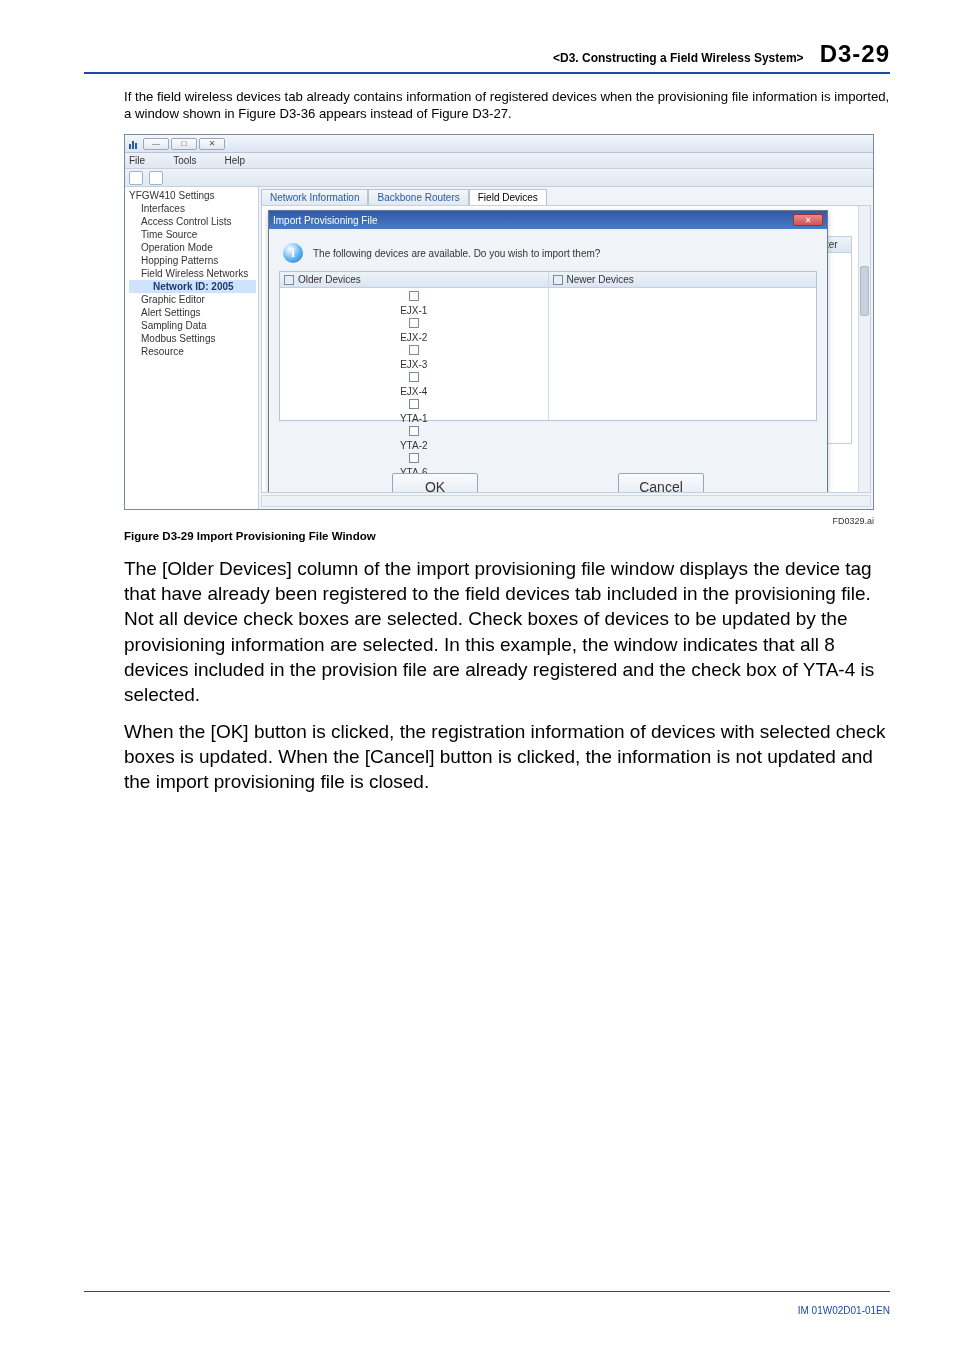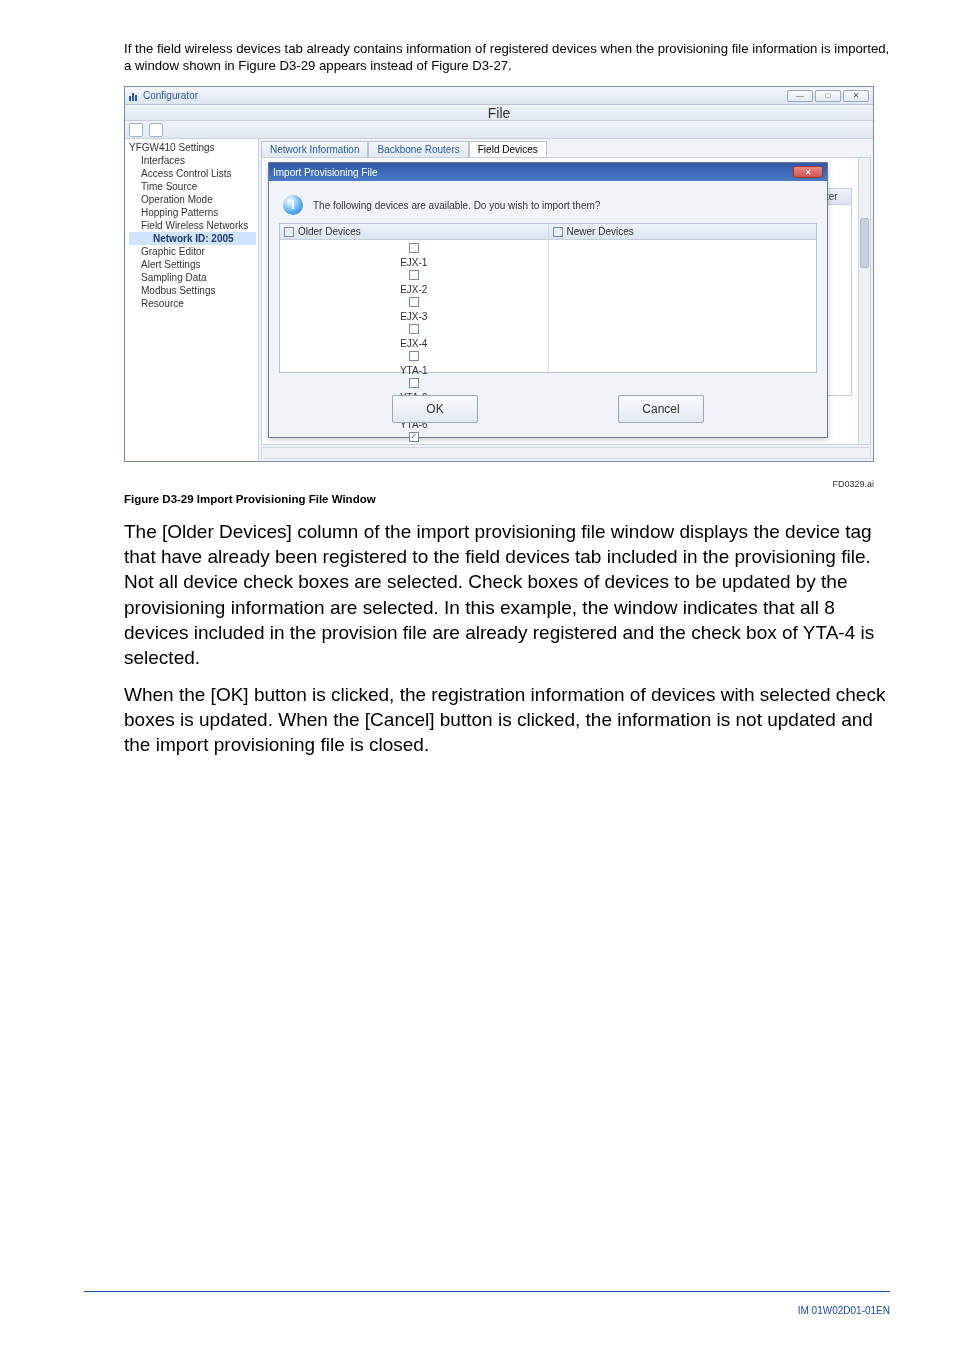--- a/index.html
+++ b/index.html
@@ -74,21 +74,21 @@
     font-size: 8px;
     display: flex; align-items: center; justify-content: center;
     color: #555;
   }
   .menubar {
     height: 16px;
     background: linear-gradient(#eef3f9,#e1e8f1);
     border-bottom: 1px solid #c6d0dd;
     display: flex; align-items: center;
     padding: 0 4px; gap: 28px;
-    font-size: 14px; color: #333; flex-direction: column;
+    font-size: 10px; color: #333;
   }
   .toolbar {
     height: 18px;
     background: linear-gradient(#eef3f9,#e1e8f1);
     border-bottom: 1px solid #c6d0dd;
     display: flex; align-items: center;
     padding: 0 4px; gap: 6px;
   }
   .tb-icon {
     width: 14px; height: 14px;
@@ -244,42 +244,42 @@
   }
   .dlg-btns {
     display: flex; justify-content: center; gap: 140px;
     margin-top: 22px;
   }
   .dlg-btn {
     width: 86px; height: 28px;
     background: linear-gradient(#fafcff,#e2e9f2);
     border: 1px solid #9aa7b8;
     border-radius: 2px;
-    font-size: 12px;
-    display: flex; align-items: center; justify-content: center;
+    font-size: 14px;
+    display: flex; align-items: center; justify-content: center; margin-top: 30px;
   }
   .sec-router {
     position: absolute;
     right: 18px; top: 30px;
     width: 100px;
     border: 1px solid #c6d0dd;
     background: #fff;
     font-size: 10px;
   }
   .sec-router-head {
     background: linear-gradient(#eef3f9,#dbe5f1);
     padding: 2px 4px;
     border-bottom: 1px solid #c6d0dd;
   }
   .sec-router-body { height: 190px; }
   .figref {
     font-size: 9px;
     color: #333;
     text-align: right;
-    margin: 17px 0 2px 40px;
+    margin: 6px 0 2px 40px;
     width: 750px;
   }
   .caption {
     font-size: 11.5px;
     font-weight: bold;
     margin: 4px 0 14px 40px;
   }
   .body-para {
     font-size: 19px;
     line-height: 1.32;
@@ -298,31 +298,34 @@
     left: 84px;
     right: 64px;
     height: 0;
     border-top: 1px solid #1b4aa8;
   }
 </style>
 </head>
 <body>
 
 <div class="page">
-
-  <p class="intro-para">If the field wireless devices tab already contains information of registered devices when the provisioning file information is imported, a window shown in Figure D3-29 appears instead of Figure D3-27.</p>
+  <div class="page-header">
+    <span class="chapter-title">&lt;D3.  Constructing a Field Wireless System&gt;</span>
+    <span class="page-number">D3-29</span>
+  </div>
+
+  <p class="intro-para">If the field wireless devices tab already contains information of registered devices when the provisioning file information is imported, a window shown in Figure D3-36 appears instead of Figure D3-27.</p>
 
   <div class="window">
     <div class="titlebar">
       <span class="titlebar-icon">
         <span style="height:5px"></span>
           <span style="height:8px"></span>
           <span style="height:6px"></span>
       </span>
-      <span class="title-text">Configurator</span>
       <span class="win-btns">
         <span class="win-btn">—</span>
         <span class="win-btn">□</span>
         <span class="win-btn">✕</span>
       </span>
     </div>
     <div class="menubar">
       <span>File</span>
       <span>Tools</span>
       <span>Help</span>

